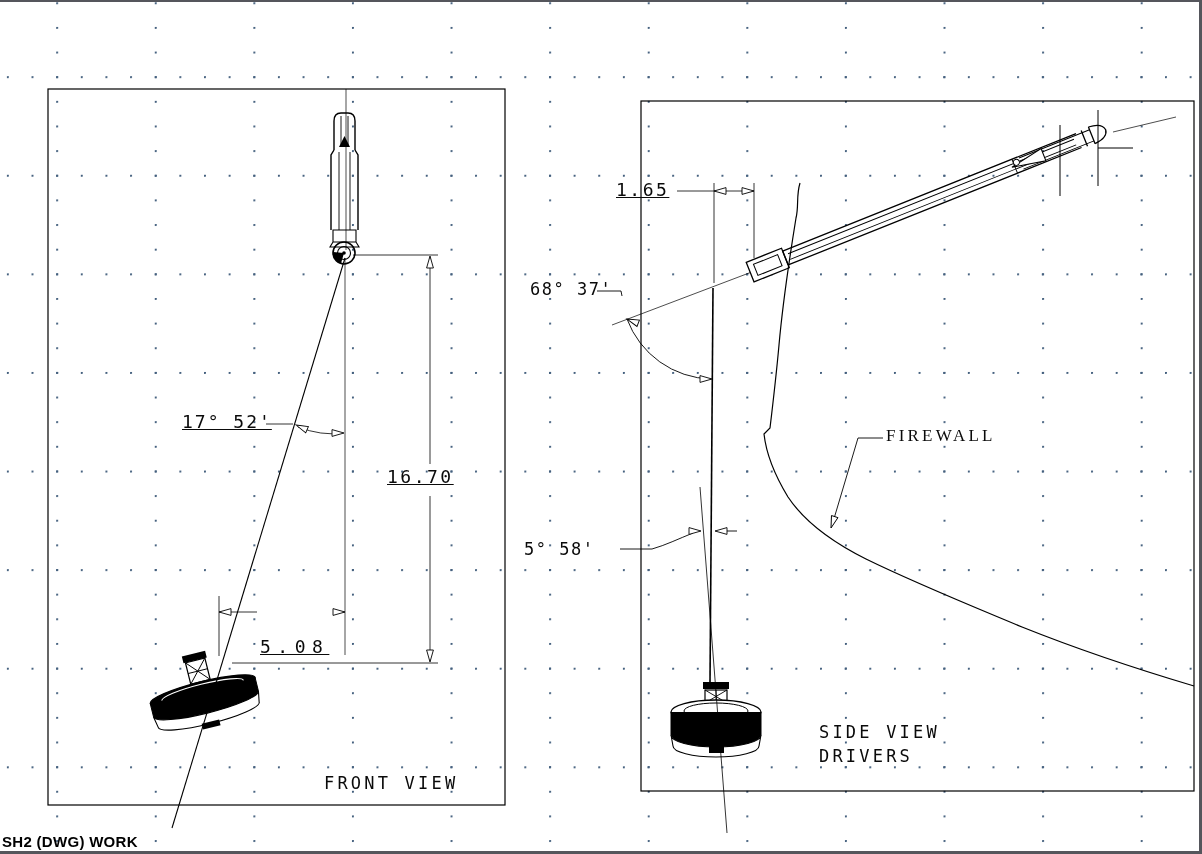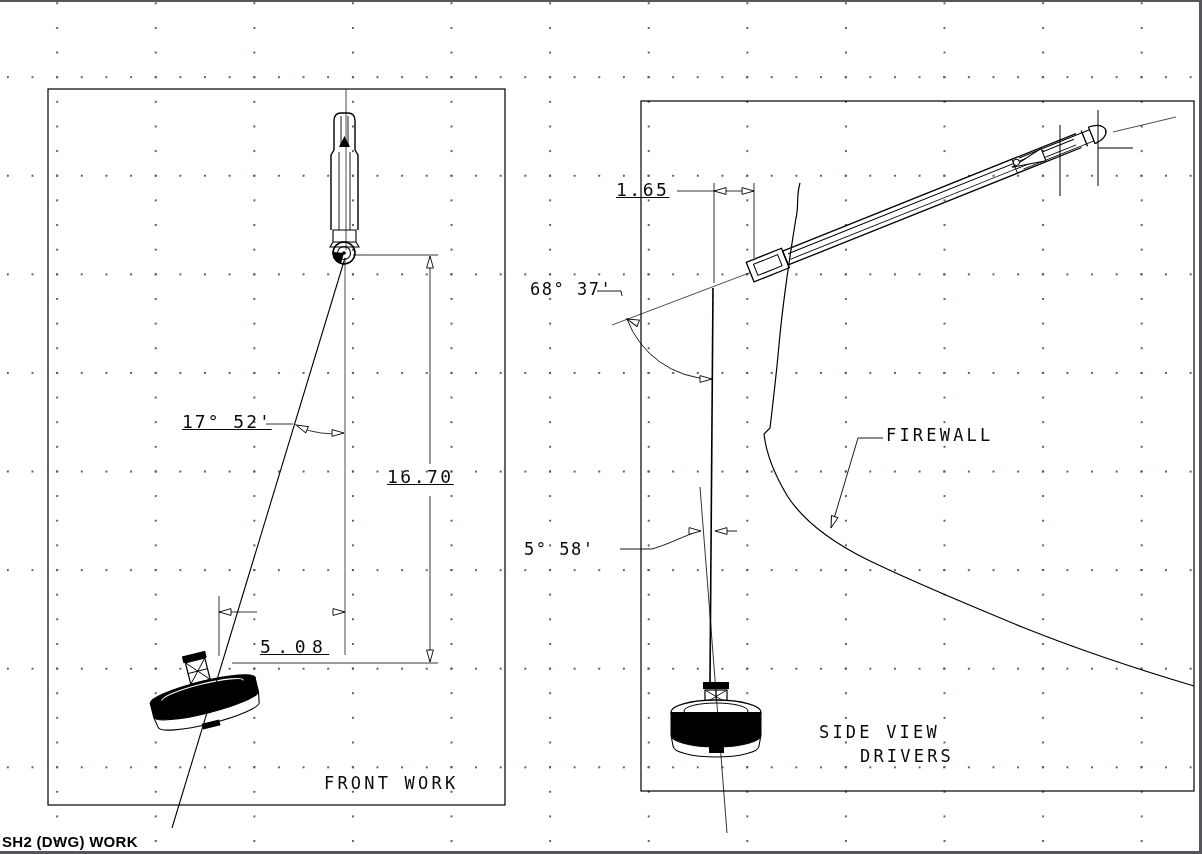--- a/index.html
+++ b/index.html
@@ -162,27 +162,27 @@
         <rect x="-7" y="36" width="15" height="7" fill="#000" stroke="none"></rect>
       </g>
 
       <path d="M700,487 L727,833" stroke-width="0.8"></path>
     </g>
   </svg>
 
   <div class="cad-text dim-text" id="dim-1734" style="left:182px;top:412px;">17° 52'</div>
   <div class="cad-text dim-text" style="left:387px;top:467px;">16.70</div>
   <div class="cad-text dim-text" id="dim-508" style="left:260px;top:601px;">5.08</div>
-  <div class="cad-text" style="left:324px;top:774px;">FRONT WORK</div>
+  <div class="cad-text" style="left:324px;top:774px;">FRONT VIEW</div>
 
   <div class="cad-text dim-text" style="left:616px;top:180px;letter-spacing:2.5px;">1.65</div>
   <div class="cad-text" id="dim-6837" style="left:505px;top:280px;margin-left:25px;">68° 37'</div>
   <div class="cad-text" id="dim-558" style="left:524px;top:540px;">5° 58'</div>
-  <div class="cad-text" style="left:886px;top:426px;">FIREWALL</div>
-  <div class="cad-text" style="left:860px;top:747px;">DRIVERS</div>
+  <div class="cad-text" style="left:886px;top:426px;font-family:Liberation Serif, serif;">FIREWALL</div>
+  <div class="cad-text" style="left:819px;top:747px;">DRIVERS</div>
   <div class="cad-text" style="left:819px;top:723px;">SIDE VIEW</div>
 
   <div id="status-label">SH2 (DWG) WORK</div>
 
   <div class="edge" id="edge-top"></div>
   <div class="edge" id="edge-bottom"></div>
   <div class="edge" id="edge-right"></div>
 </div>
 
 </body></html>

